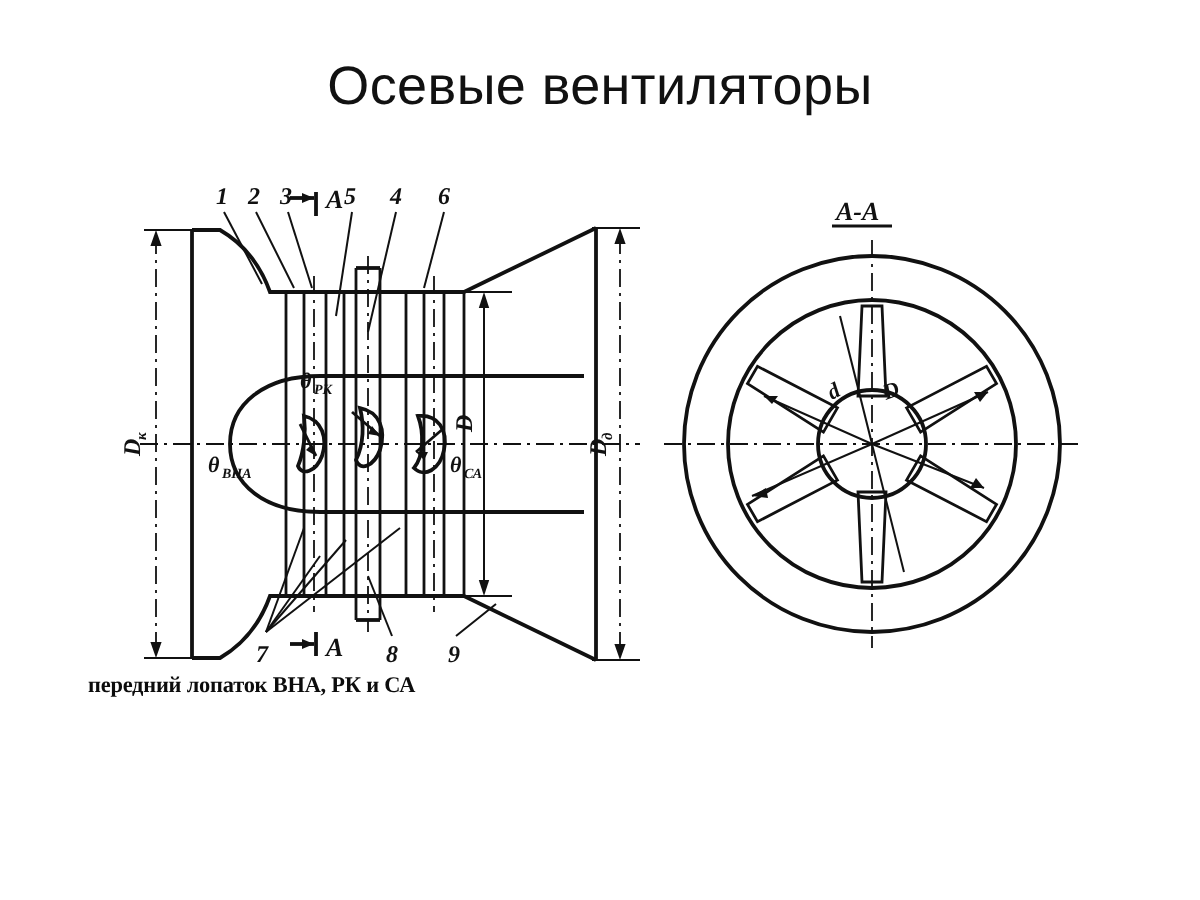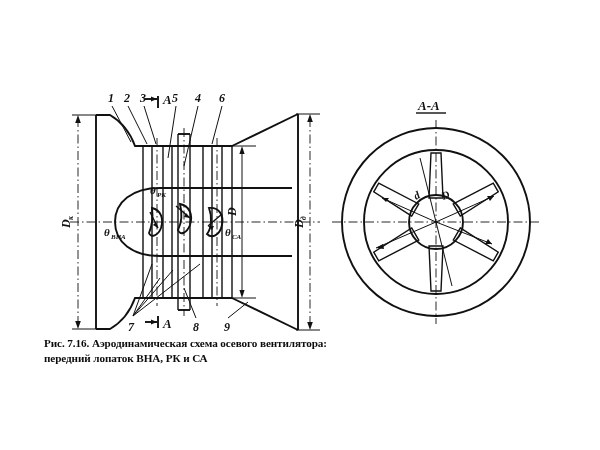--- a/index.html
+++ b/index.html
@@ -67,20 +67,21 @@
     font-style: italic;
     font-weight: 700;
     fill: #111111;
   }
 </style>
 </head>
 <body>
 
 <div id="page">
 
+  <div id="slide-title">Осевые вентиляторы</div>
 
   <div id="figure-area">
     <svg width="600" height="248" viewBox="0 0 600 248">
 
       <g>
 
         <line class="dashdot" x1="70" y1="134" x2="320" y2="134"></line>
 
         <path class="ln thick" d="M 96 27 L 110 27 C 122 34 130 44 135 58 L 143 58"></path>
         <path class="ln thick" d="M 96 241 L 110 241 C 122 234 130 224 135 210 L 143 210"></path>
@@ -281,17 +282,16 @@
         </g>
         <g transform="translate(443,112) rotate(-20)">
           <text class="lbl" x="0" y="0" font-size="11">D</text>
         </g>
       </g>
 
     </svg>
   </div>
 
   <div id="caption-block">
-    <div class="cap-line">Рис. 7.16. Аэродинамическая схема осевого вентилятора:</div>
     <div class="cap-line">передний лопаток ВНА, РК и СА</div>
   </div>
 
 </div>
 
 </body></html>

